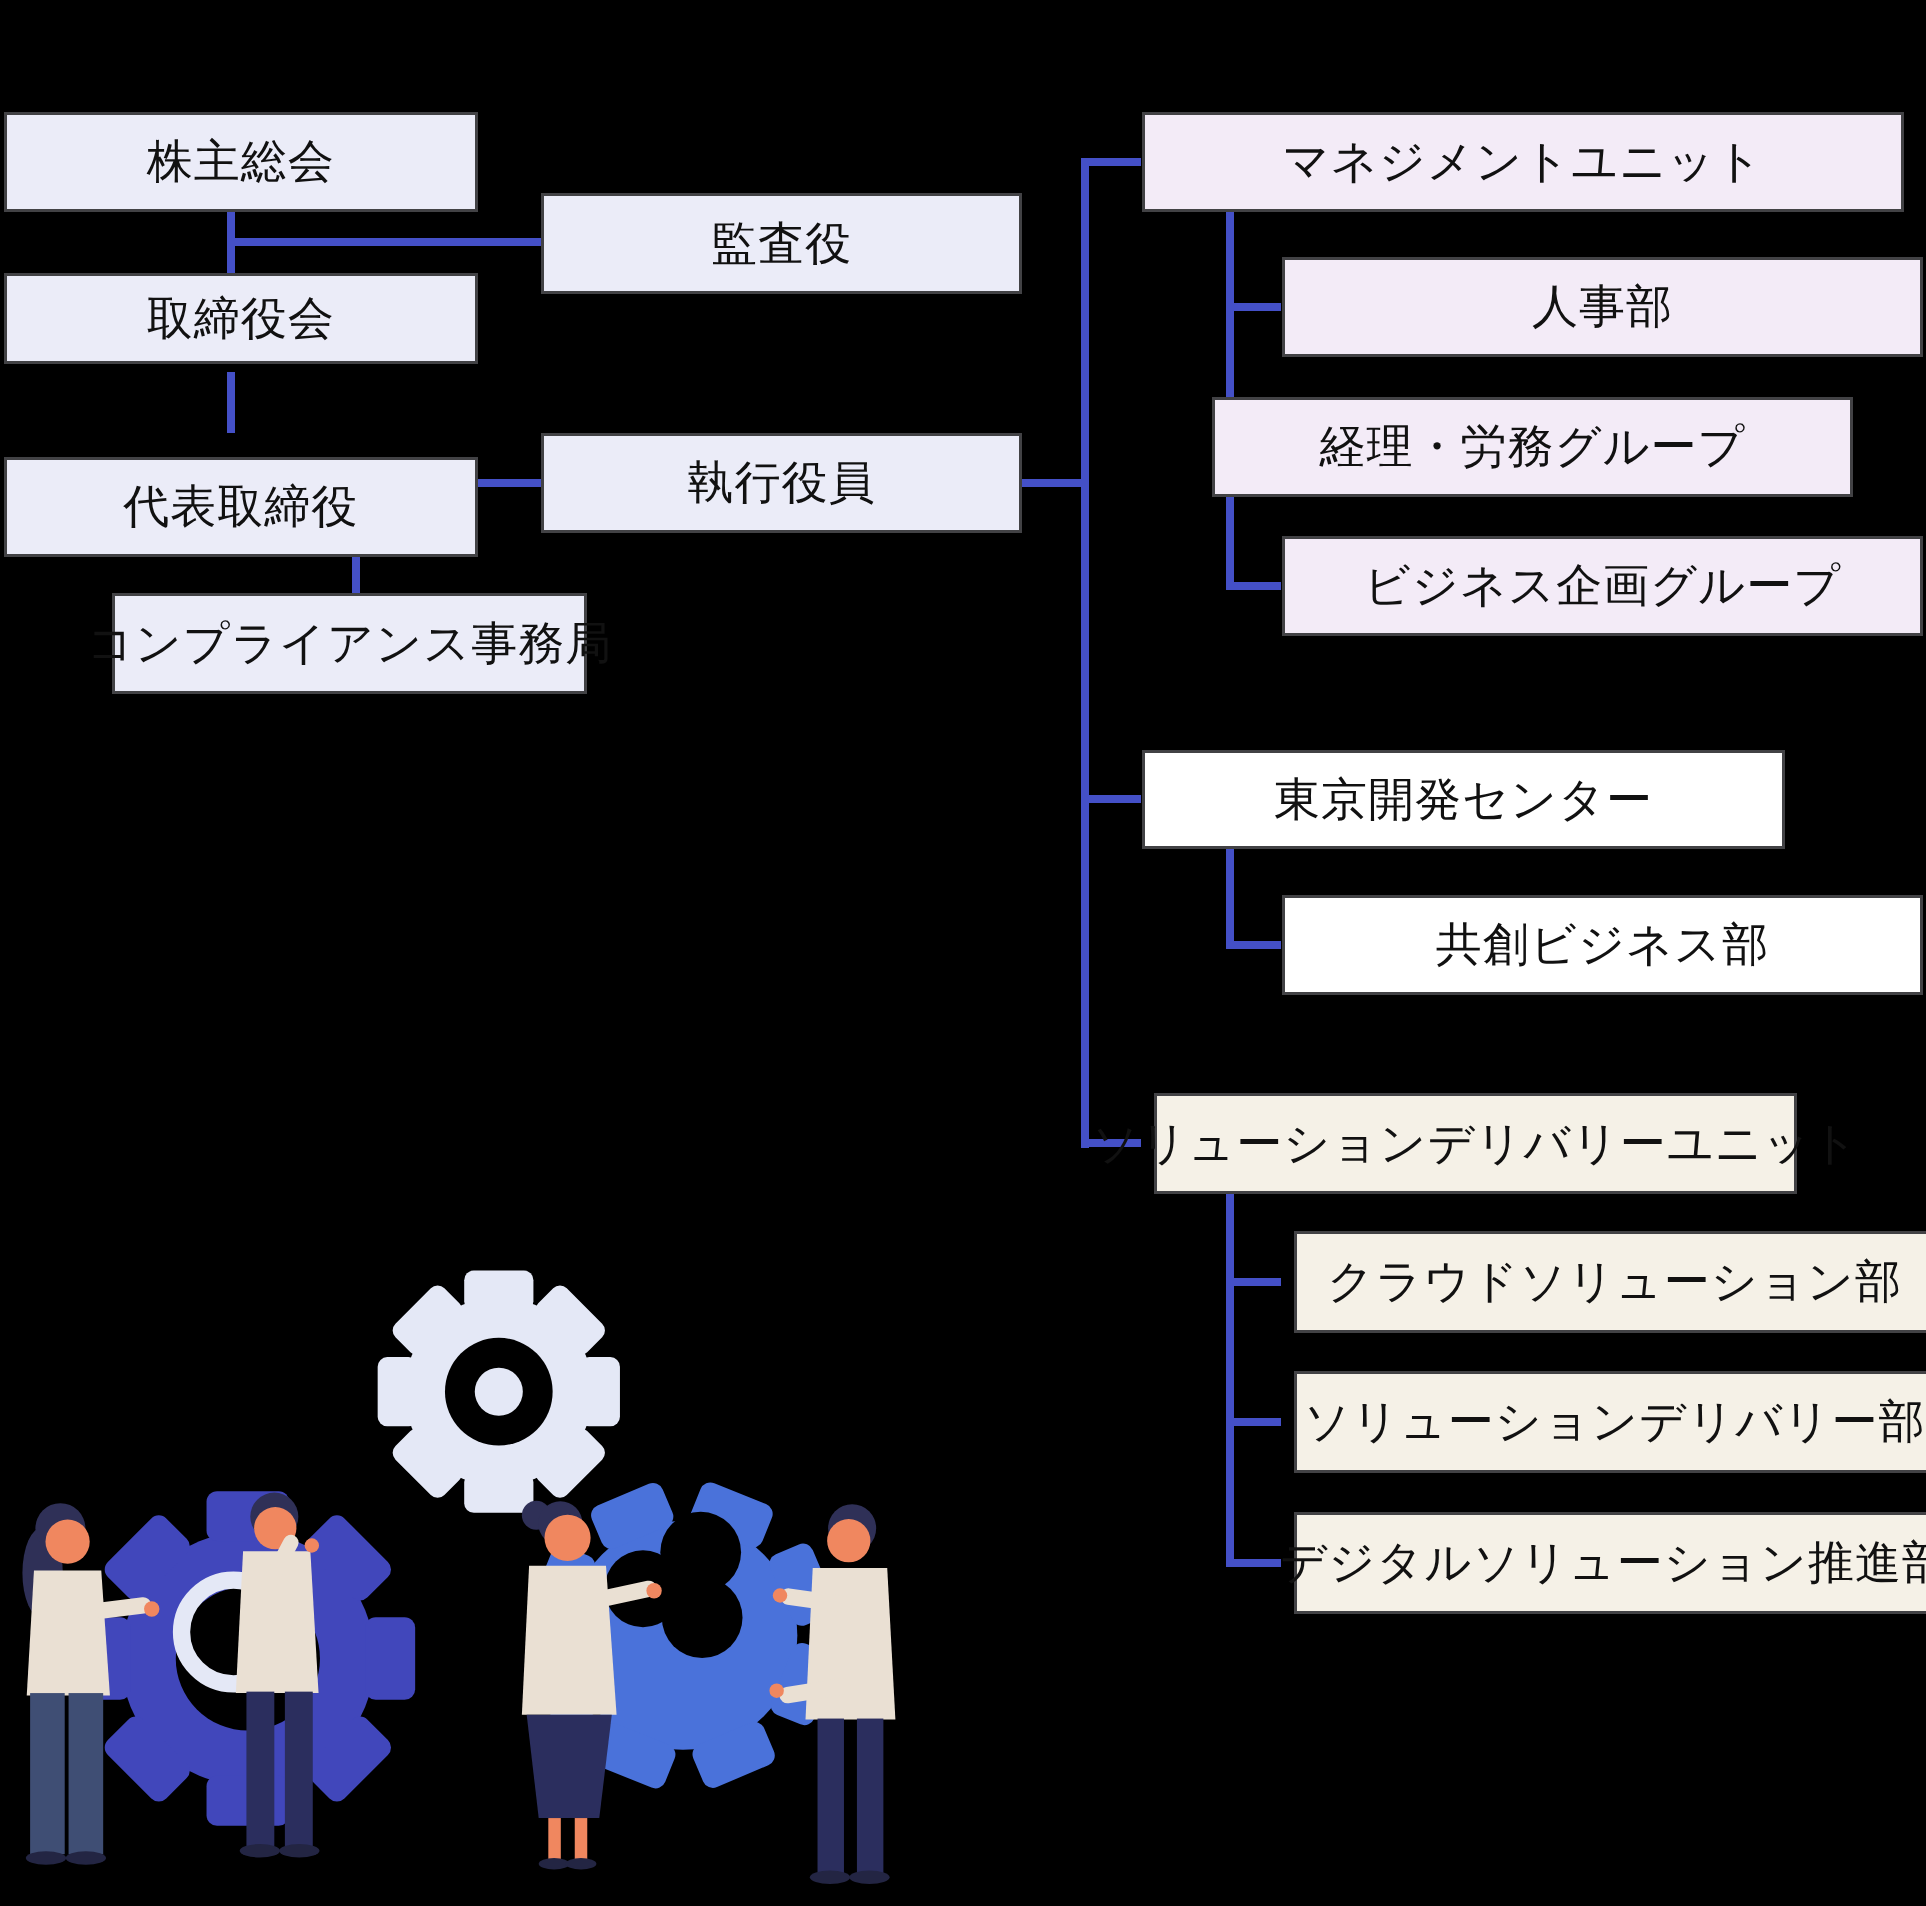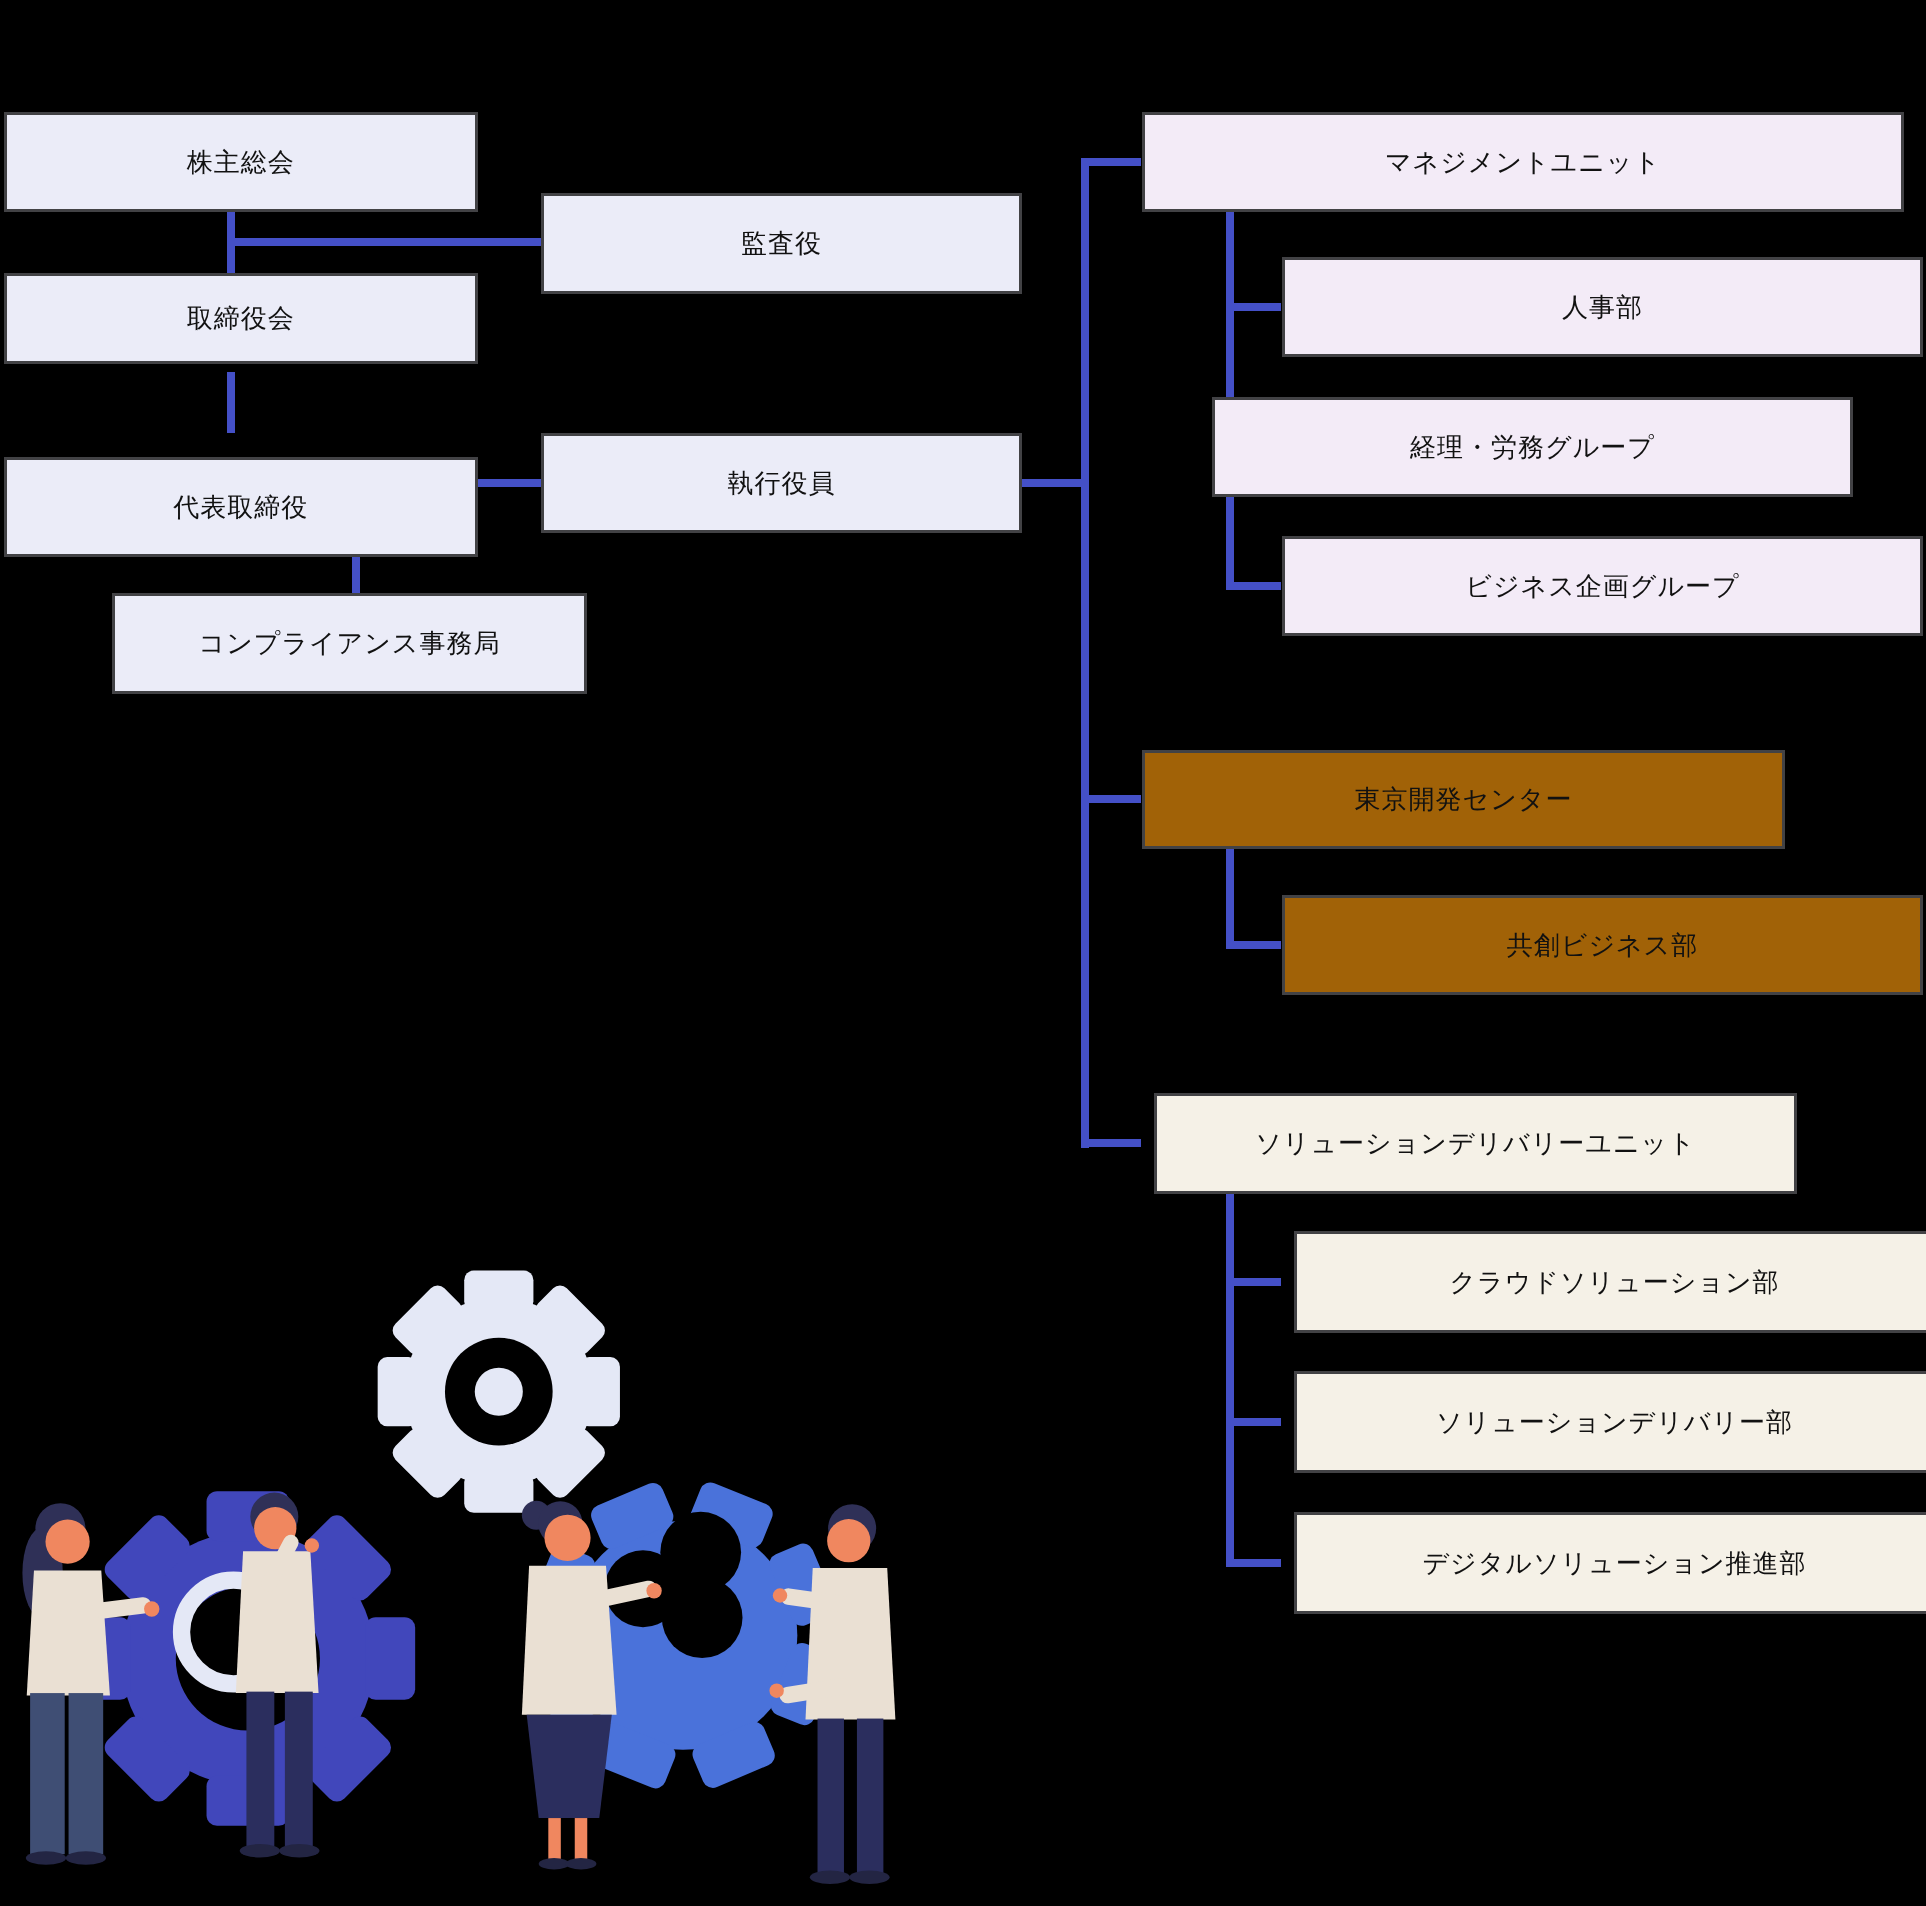--- a/index.html
+++ b/index.html
@@ -3,25 +3,25 @@
 <meta charset="utf-8">
 <style>
   html,body{margin:0;padding:0;background:#000;}
   #canvas{
     position:relative;width:1926px;height:1907px;background:#000;overflow:hidden;
     font-family:"Liberation Sans","DejaVu Sans",sans-serif;
   }
   .box{
     position:absolute;box-sizing:border-box;border:3.8px solid #424245;
     display:flex;align-items:center;justify-content:center;
-    font-size:26px;color:#111;letter-spacing:1px;white-space:nowrap;
+    font-size:46px;color:#111;letter-spacing:1px;white-space:nowrap;
   }
   .gov{background:#ebecf8;}
   .mgmt{background:#f3ebf7;}
-  .tokyo{background:#a16207;}
+  .tokyo{background:#ffffff;}
   .sol{background:#f5f1e7;margin-left:12px;}
   .line{position:absolute;background:#4450c7;}
   svg{position:absolute;display:block;}
 </style>
 </head>
 <body>
 
 <div id="canvas">
 
   <div class="line" style="left:227px;top:212px;width:8.2px;height:61px"></div>

